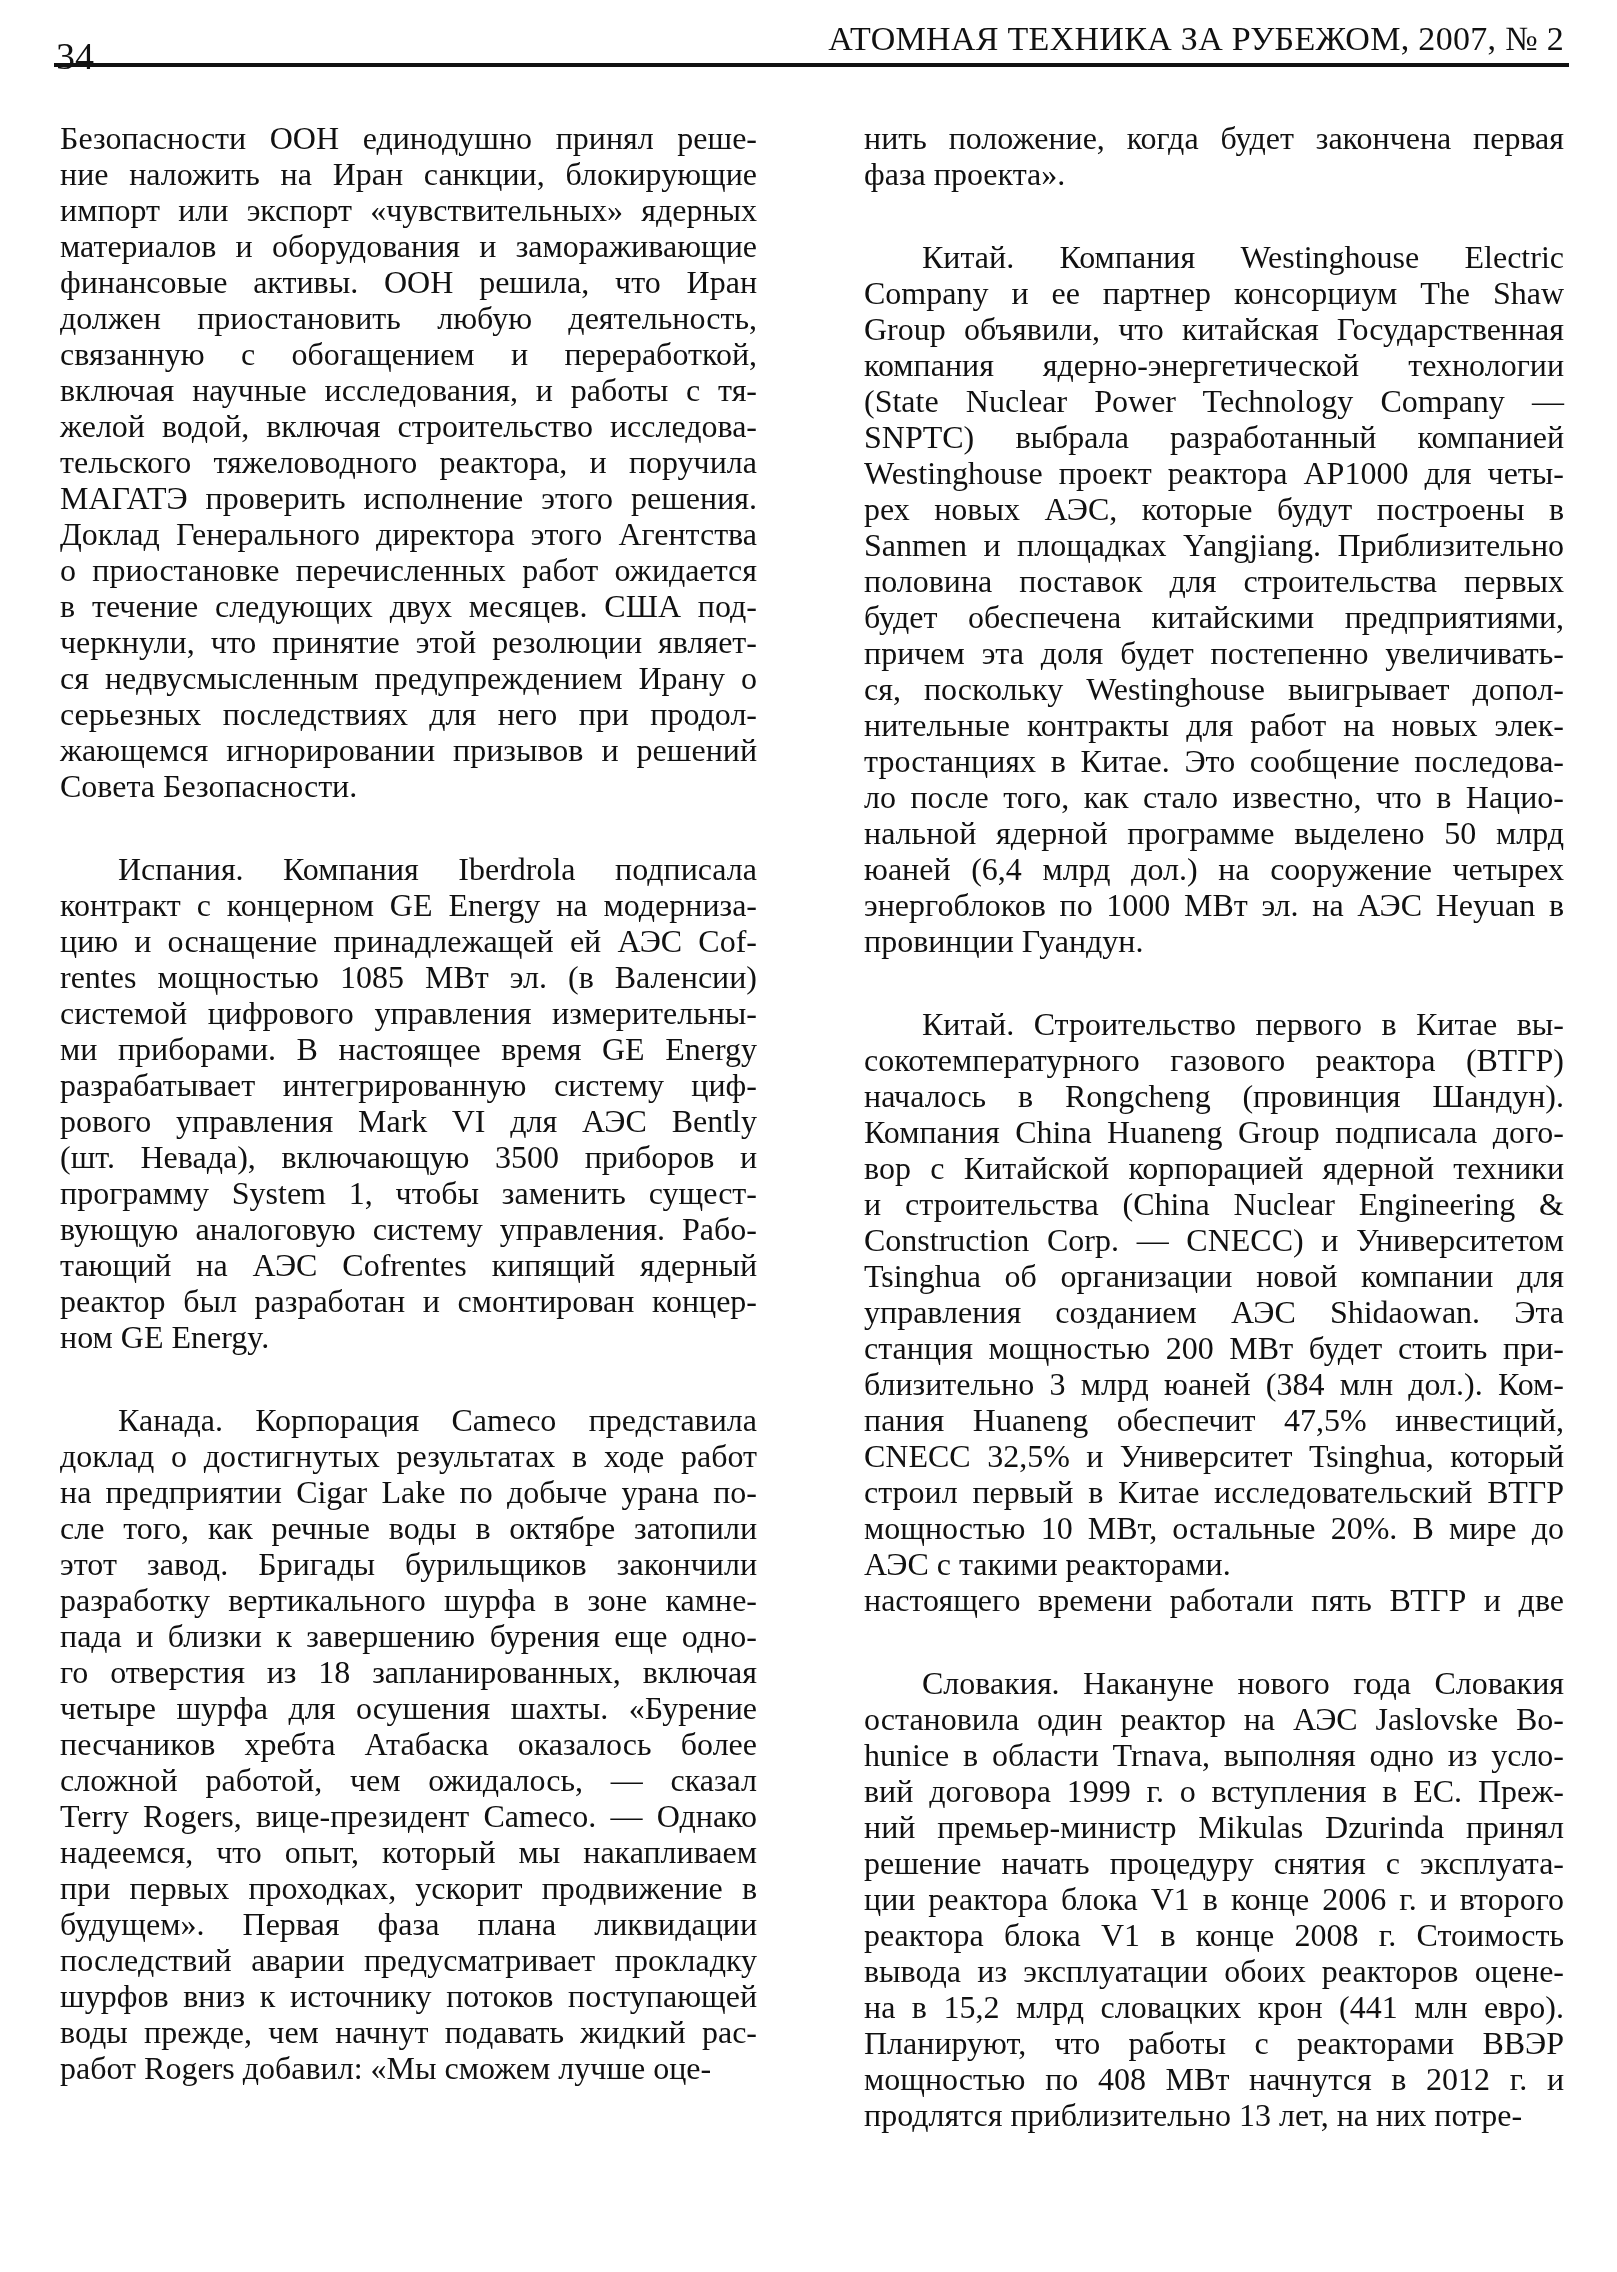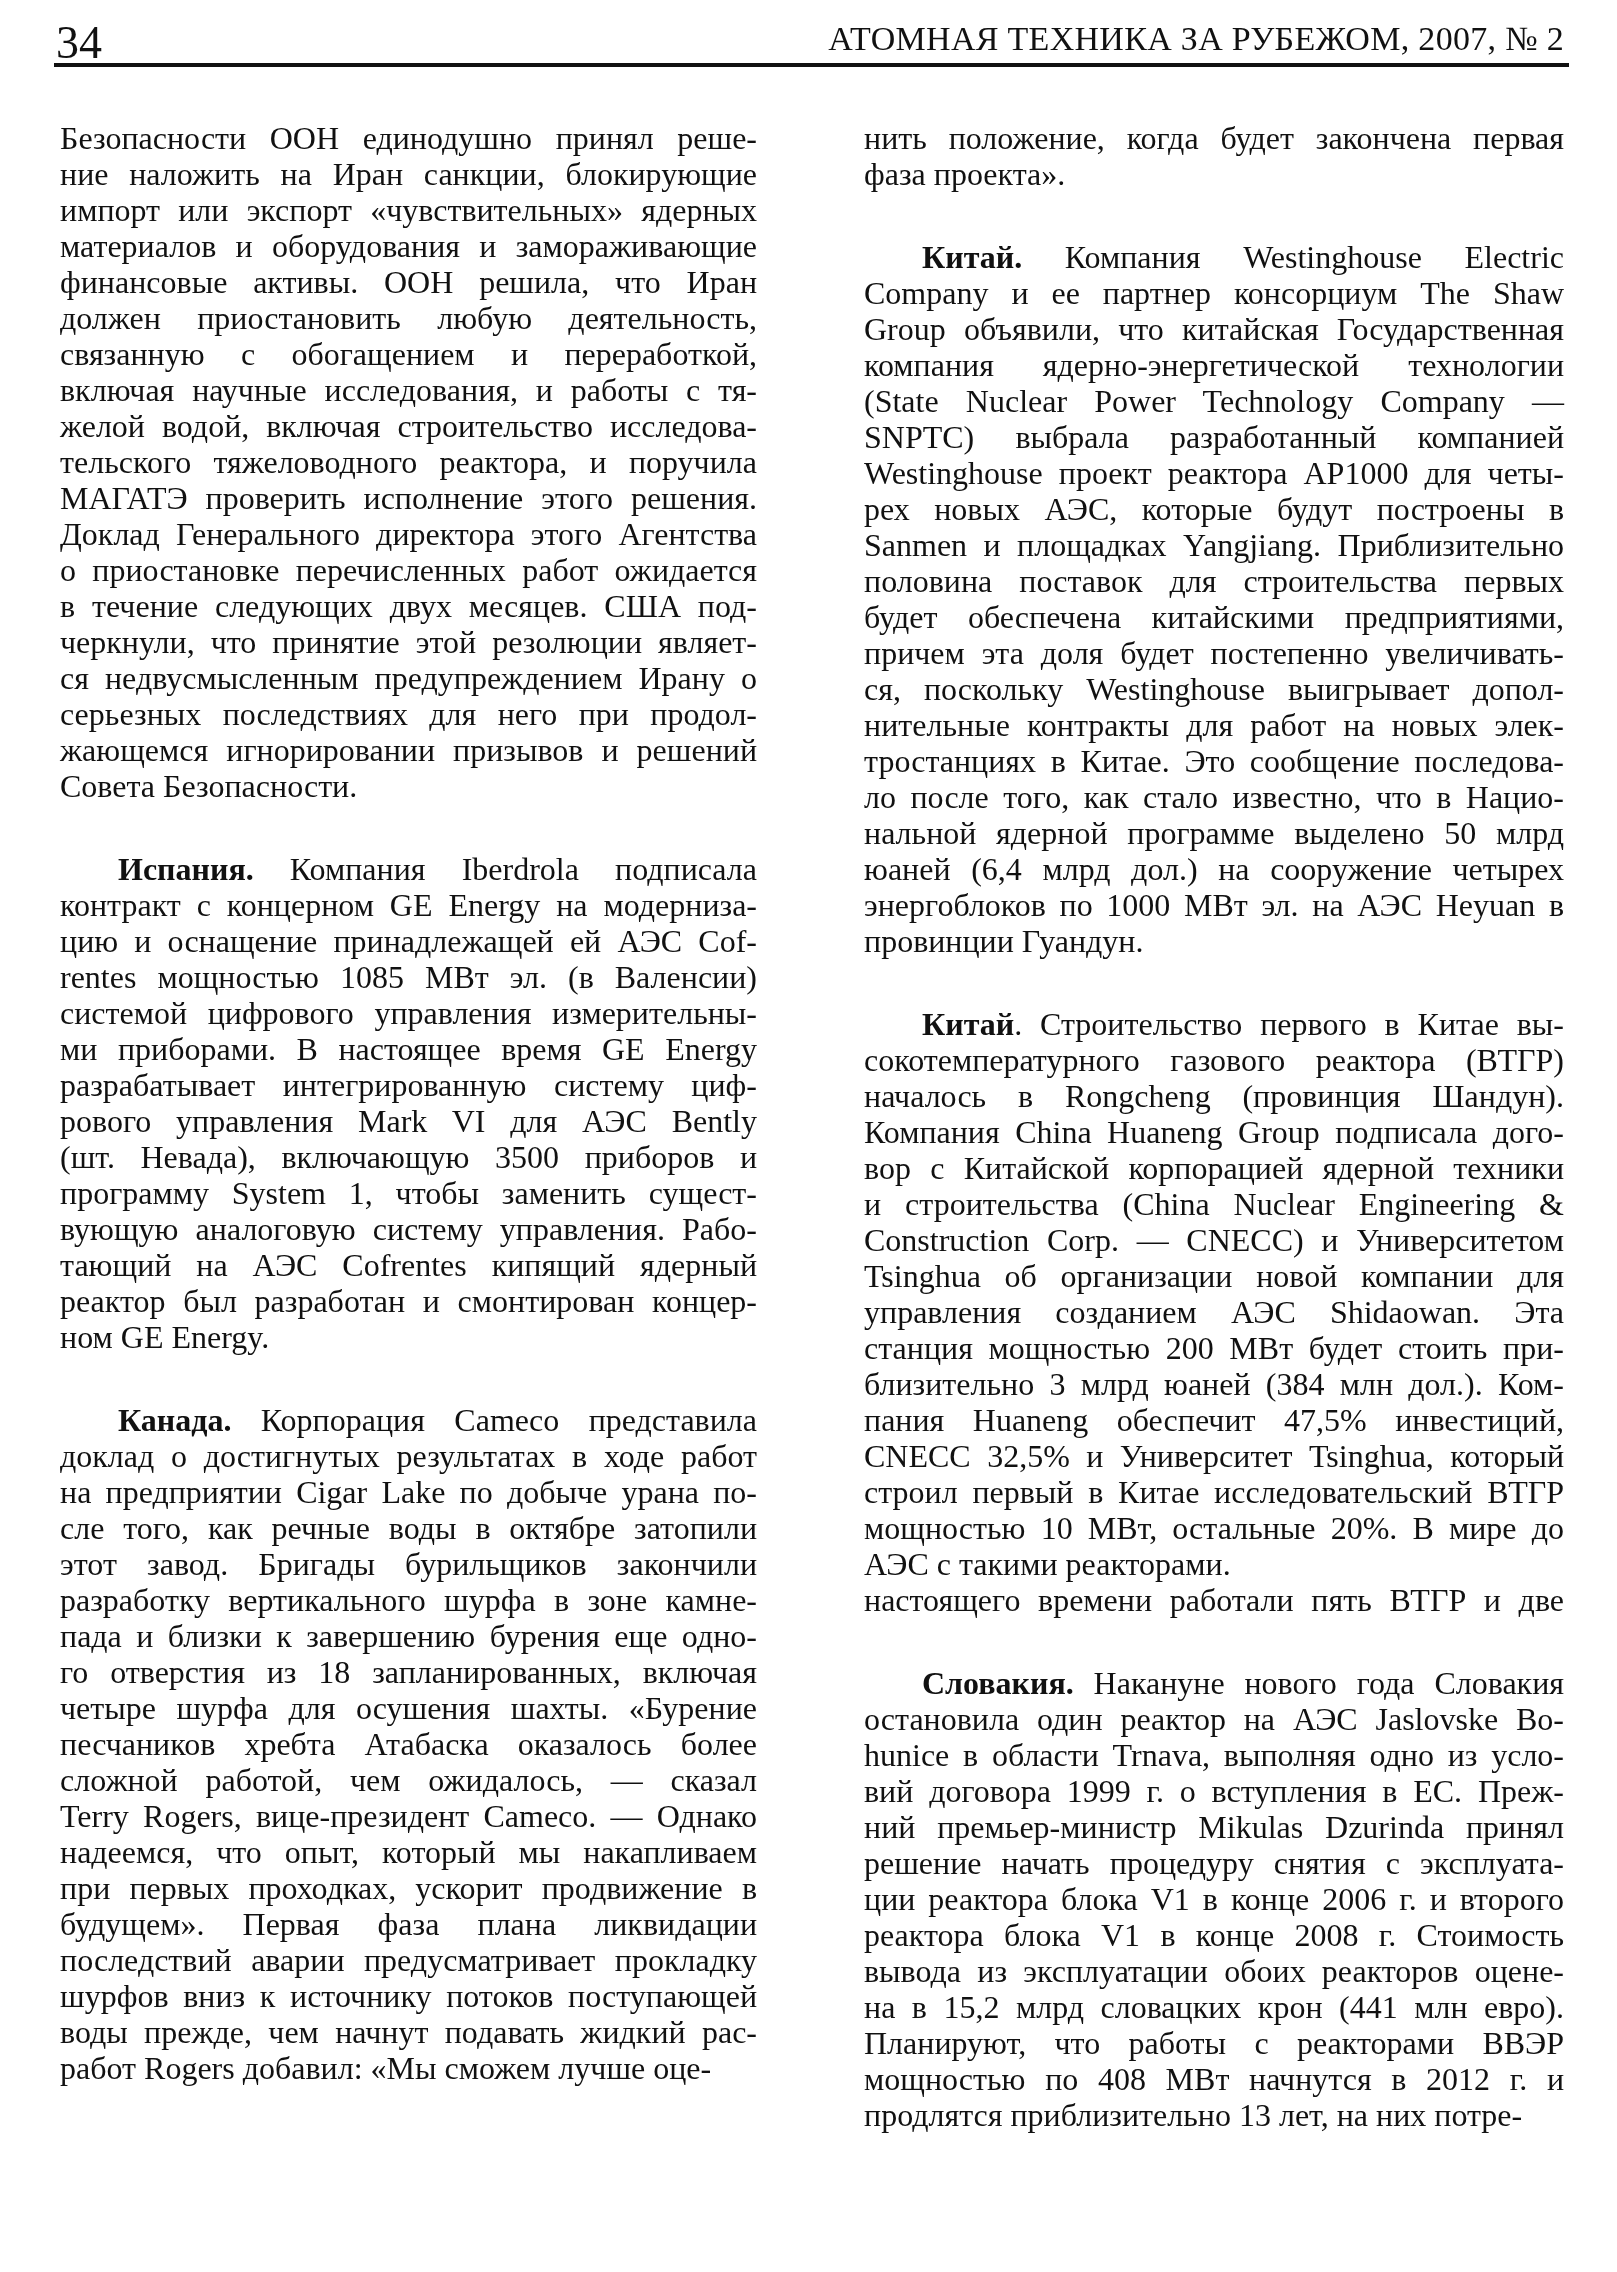--- a/index.html
+++ b/index.html
@@ -1,30 +1,30 @@
 <!DOCTYPE html>
 <html style="font-size:10.8px"><head>
 <meta charset="utf-8">
 <style>
   html,body{margin:0;padding:0;background:#ffffff;}
   body{width:1618px;height:2273px;position:relative;overflow:hidden;
        font-family:"Liberation Serif","DejaVu Serif",serif;color:#111;}
   .hdr{position:absolute;left:56px;right:54px;top:15px;height:47px;}
-  .hdr .pg{position:absolute;left:0;top:4px;font-size:46px;line-height:47px;}
+  .hdr .pg{position:absolute;left:0;top:18px;font-size:38px;line-height:47px;}
   .hdr .jt{position:absolute;right:0;top:0;font-size:34px;line-height:47px;letter-spacing:0.3px;text-align:right;}
   .rule{position:absolute;left:54px;width:1515px;top:63px;height:4px;background:#111;}
   .col{position:absolute;top:120px;width:701px;}
   .col.left{left:56px;}
   .col.right{left:860px;width:704px;}
   .para{margin:0 0 47px 4px;}
   .ln{display:block;font-size:32px;line-height:36px;height:36px;white-space:nowrap;
       text-align:justify;text-align-last:justify;overflow:visible;}
   .ln.last{text-align:center;text-align-last:left;}
   .ln.ind{padding-left:58px;}
-  .hd{font-weight:bold;}
+  .hd{font-weight:normal;}
 </style>
 </head>
 <body>
 
 <div class="hdr">
   <span class="pg">34</span>
   <span class="jt">АТОМНАЯ ТЕХНИКА ЗА РУБЕЖОМ, 2007, № 2</span>
 </div>
 <div class="rule"></div>
 

